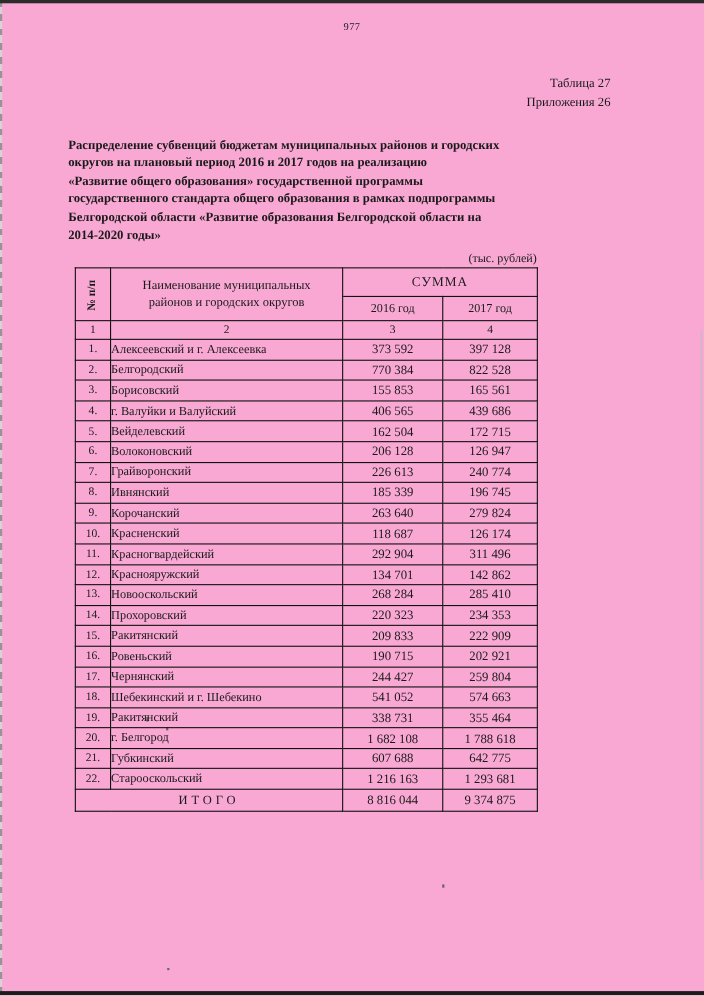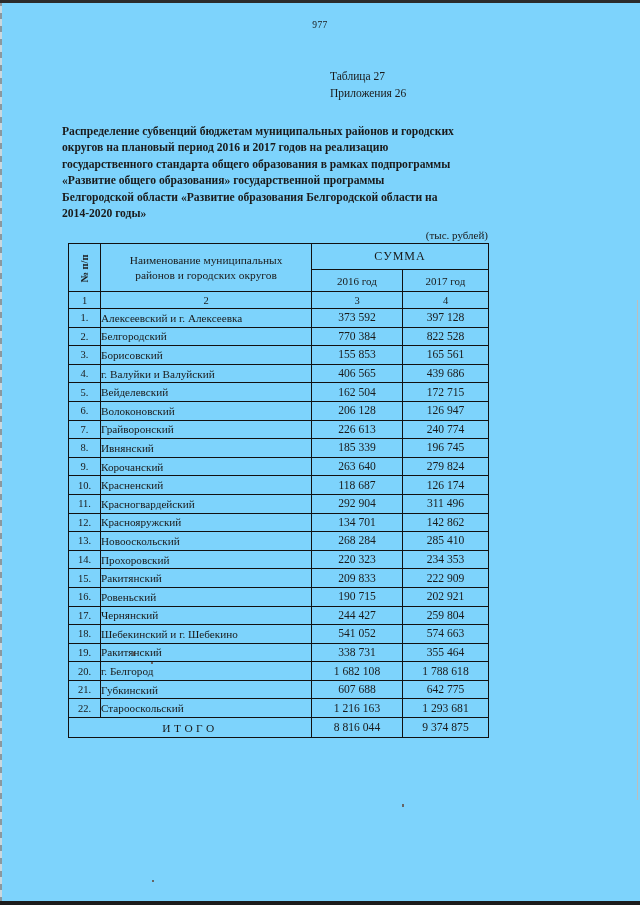--- a/index.html
+++ b/index.html
@@ -8,21 +8,21 @@
     background: #ffffff;
   }
   body {
     font-family: "Liberation Serif", "DejaVu Serif", serif;
     color: #1a1a1a;
   }
   #page {
     position: relative;
     width: 640px;
     height: 905px;
-    background: #7dd3fc;
+    background: #f9a8d4;
     overflow: hidden;
   }
   
   .scan-edge-left {
     position: absolute;
     left: 0px; top: 0px;
     width: 2px; height: 905px;
     background: repeating-linear-gradient(to bottom,
        #8d8d8d 0px, #8d8d8d 6px, #d8d8d8 6px, #d8d8d8 13px);
     opacity: .85;
@@ -53,21 +53,21 @@
     width: 640px;
     text-align: center;
     font-size: 9.5px;
     letter-spacing: .4px;
   }
 
   .ref-block {
     position: absolute;
     left: 330px; top: 68px;
     width: 225px;
-    text-align: left;
+    text-align: right;
     font-size: 11.5px;
     line-height: 17px;
   }
 
   .doc-title {
     position: absolute;
     left: 62px; top: 124px;
     width: 508px;
     text-align: left;
     font-size: 11.6px;
@@ -188,22 +188,22 @@
   <div class="page-number">977</div>
 
   <div class="ref-block">
     <div>Таблица 27</div>
     <div>Приложения 26</div>
   </div>
 
   <div class="doc-title">
     <div>Распределение субвенций бюджетам муниципальных районов и городских</div>
     <div>округов на плановый период 2016 и 2017 годов на реализацию</div>
+    <div>«Развитие общего образования» государственной программы</div>
     <div>государственного стандарта общего образования в рамках подпрограммы</div>
-    <div>«Развитие общего образования» государственной программы</div>
     <div>Белгородской области «Развитие образования Белгородской области на</div>
     <div>2014-2020 годы»</div>
   </div>
 
   <div class="units-note">(тыс. рублей)</div>
 
   <div class="tbl-wrap">
     <table class="subv">
       <colgroup>
         <col class="c-num">

